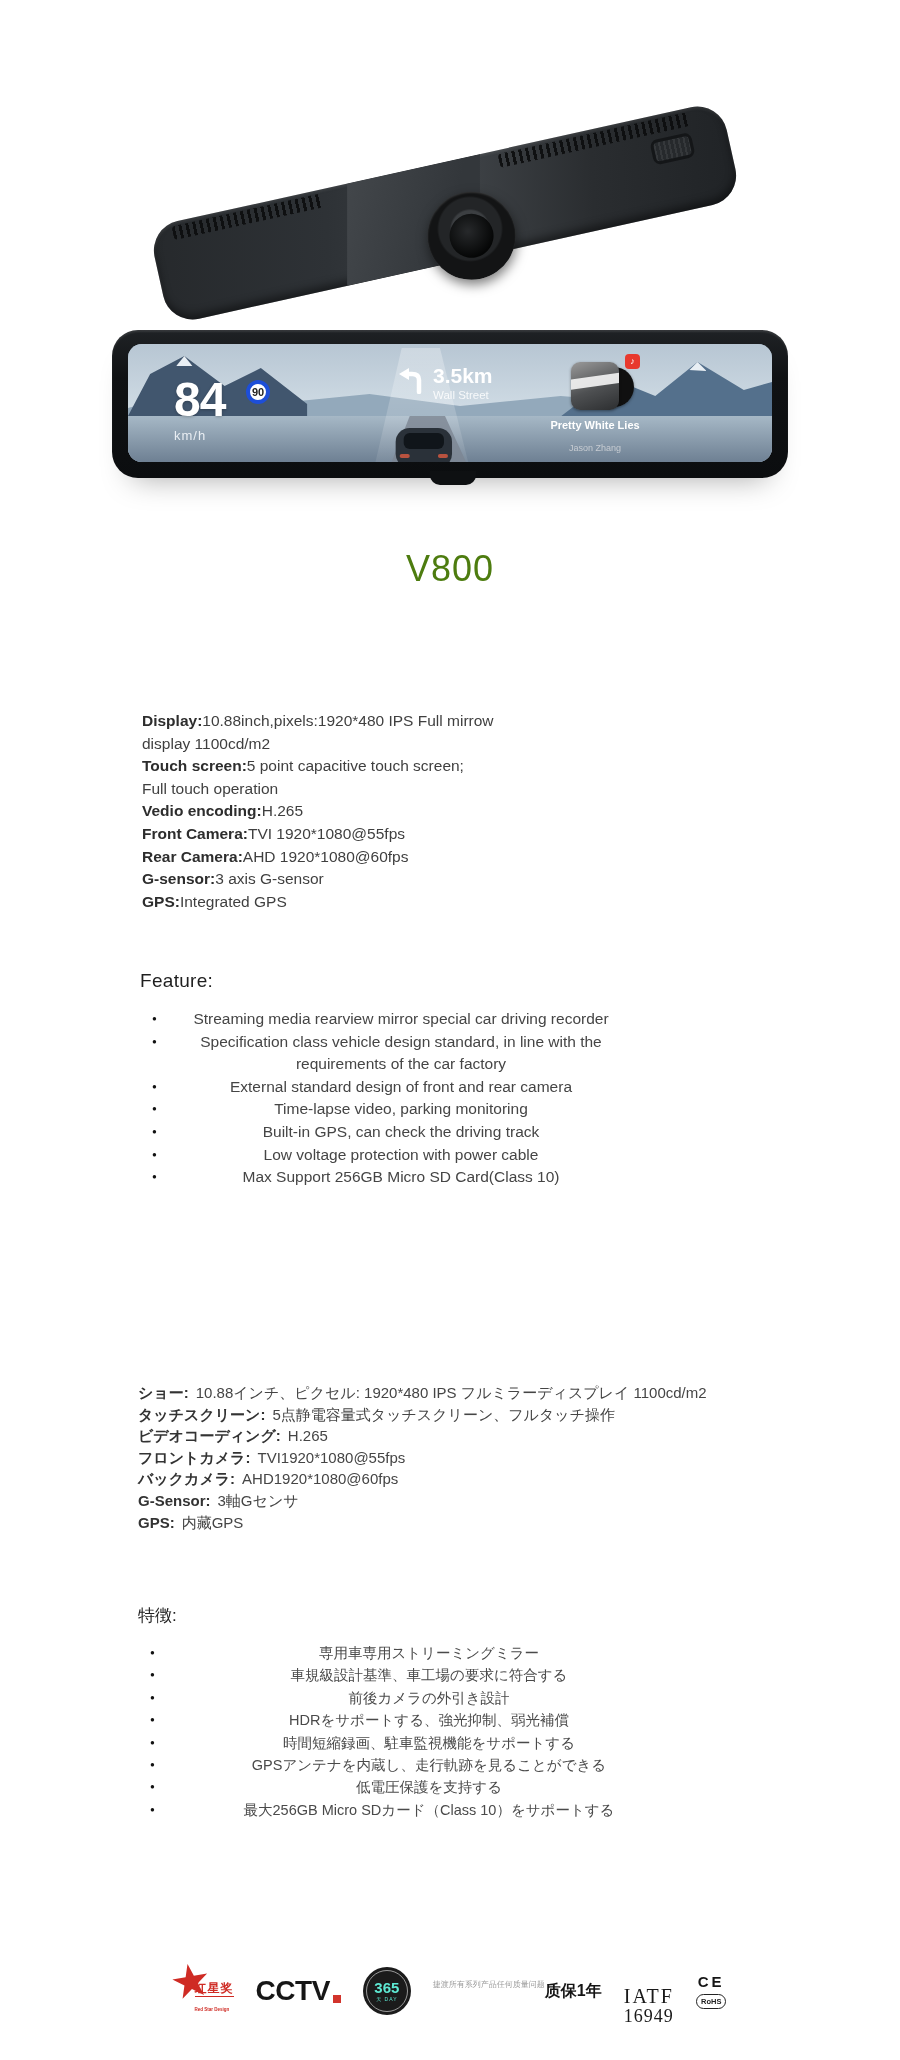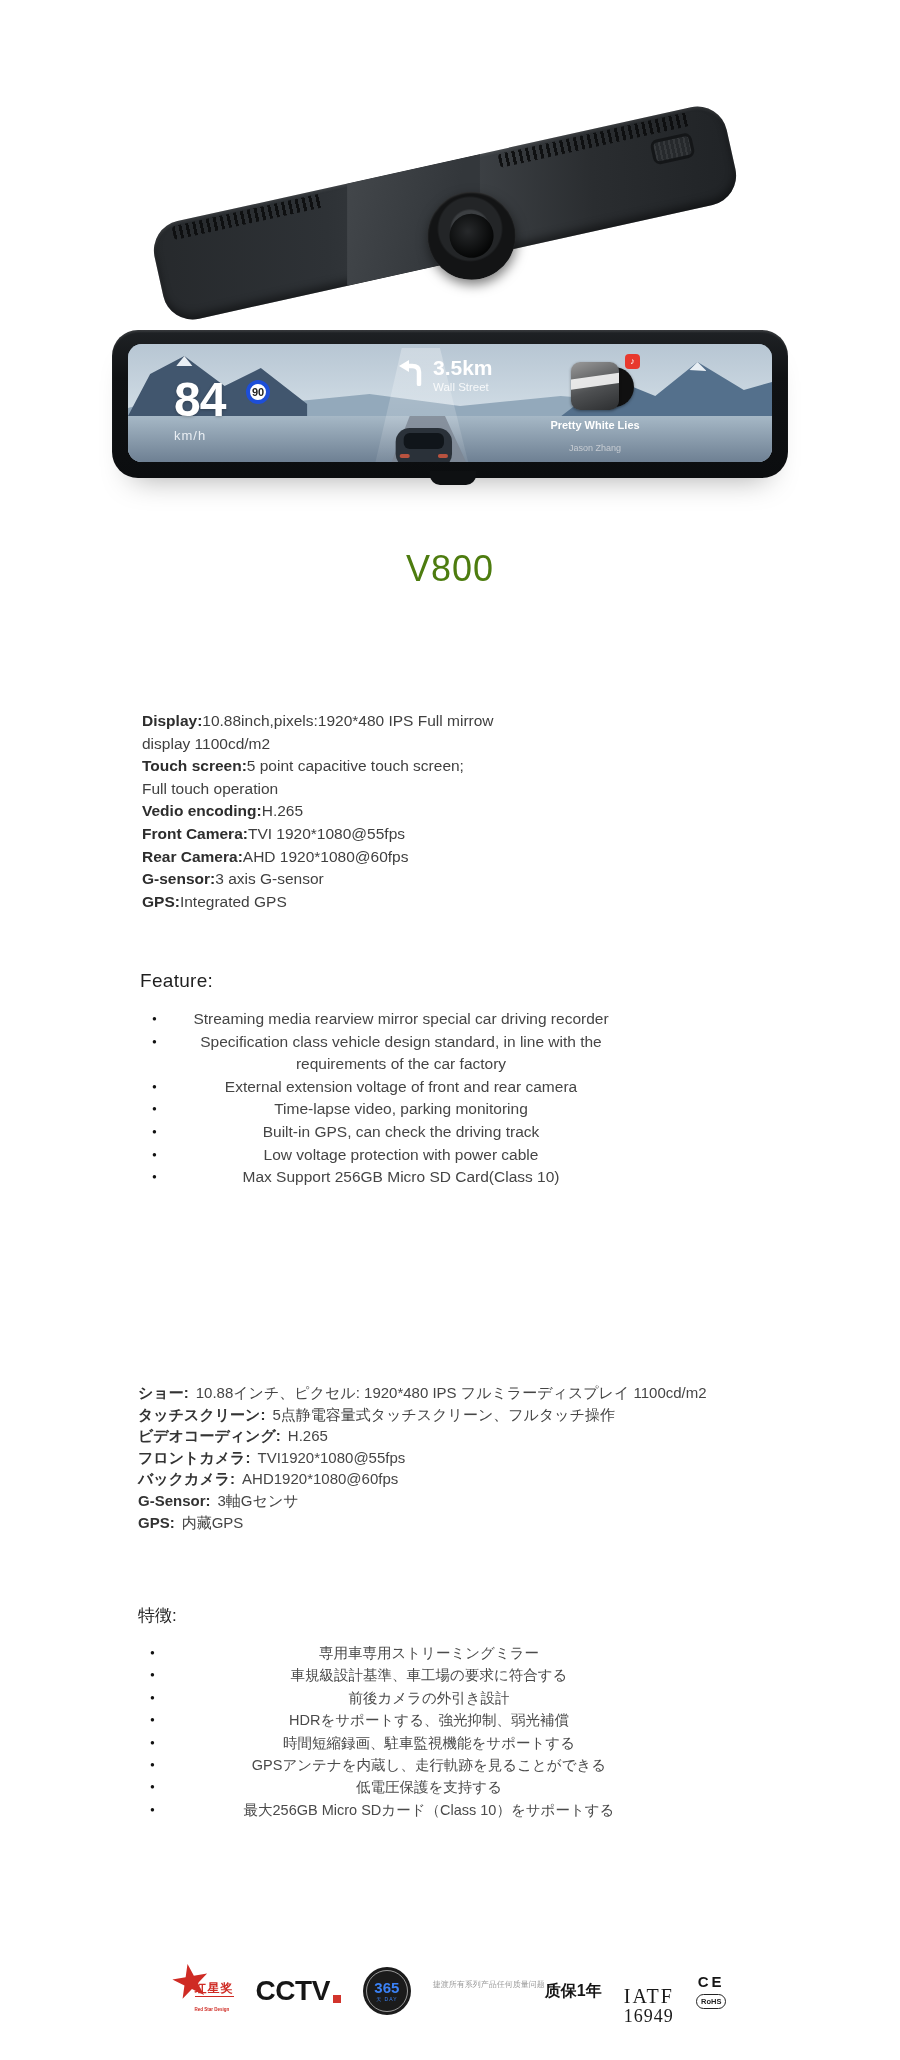--- a/index.html
+++ b/index.html
@@ -70,21 +70,21 @@
 
   .speed { position:absolute; left:46px; top:32px; color:#fff; line-height:1; }
   .speed-value { font-size:48px; font-weight:600; letter-spacing:-1px; text-shadow:0 1px 3px rgba(0,0,0,.25); }
   .speed-unit  { font-size:13px; font-weight:400; color:#e9eef3; margin-top:5px; letter-spacing:1px; }
   .speed-limit {
     position:absolute; left:118px; top:36px; width:24px; height:24px; border-radius:50%;
     background:#fff; border:4px solid #1d4ed8; color:#222; font-size:11px; font-weight:700;
     display:flex; align-items:center; justify-content:center; line-height:1;
   }
 
-  .nav { position:absolute; left:268px; top:12px; display:flex; gap:9px; color:#fff; }
+  .nav { position:absolute; left:268px; top:20px; display:flex; gap:9px; color:#fff; }
   .nav svg { margin-top:2px; }
   .nav-distance { font-size:21px; font-weight:600; line-height:1.1; }
   .nav-street   { font-size:11.5px; font-weight:400; color:rgba(255,255,255,.85); margin-top:2px; }
 
   .music { position:absolute; left:408px; top:18px; width:118px; text-align:center; color:#fff; }
   .album-wrap { position:relative; width:48px; height:48px; margin:0 auto; }
   .vinyl {
     position:absolute; right:-15px; top:5px; width:40px; height:40px; border-radius:50%;
     background:radial-gradient(circle, #4a4a4a 0 16%, #101010 18% 100%);
     box-shadow:0 1px 3px rgba(0,0,0,.4);
@@ -145,21 +145,21 @@
   }
   .logo-redstar { position:relative; width:60px; height:50px; }
   .rs-star { position:absolute; left:-4px; top:-8px; font-size:46px; color:#cf2b24;
     transform:rotate(-10deg); line-height:1; }
   .rs-text { position:absolute; right:0; top:12px; text-align:left; color:#cf2b24; }
   .rs-cn { font-size:12px; font-weight:800; letter-spacing:1px; border-bottom:1.5px solid #cf2b24; padding-bottom:1px; }
   .rs-en { font-size:4.5px; font-weight:700; margin-top:1px; }
   .logo-cctv { font-size:28px; font-weight:800; color:#161616; letter-spacing:-.5px; display:flex; align-items:flex-end; }
   .cctv-dot { width:8px; height:8px; background:#d2342c; display:inline-block; margin:0 0 4px 3px; }
   .badge365 { position:relative; width:48px; height:48px; border-radius:50%; background:#1b1b1b;
-    color:#3b82f6; display:flex; flex-direction:column; align-items:center; justify-content:center; }
+    color:#5eead4; display:flex; flex-direction:column; align-items:center; justify-content:center; }
   .badge365::before { content:""; position:absolute; inset:3px; border:1px solid rgba(255,255,255,.55); border-radius:50%; }
   .b365-num { font-size:15px; font-weight:800; line-height:1; }
   .b365-day { font-size:5px; letter-spacing:1px; margin-top:1px; }
   .warranty { display:flex; flex-direction:row; line-height:1.3; }
   .w-small { font-size:8px; color:#9a9a9a; }
   .w-bold  { font-size:16px; font-weight:800; color:#141414; margin-top:1px; }
   .iatf { font-family:"Liberation Serif", serif; color:#1a1a1a; line-height:1.05; }
   .i1 { font-size:20px; letter-spacing:2px;margin-top:30px; }
   .i2 { font-size:18px; letter-spacing:1px; }
   .ce-rohs { display:flex; flex-direction:column; align-items:center; gap:4px; }
@@ -263,21 +263,21 @@
     <p class="spec-line"><b>G-sensor:</b><span>3 axis G-sensor</span></p>
     <p class="spec-line"><b>GPS:</b><span>Integrated GPS</span></p>
   </div>
 
   <div class="feature-en">
     <h2>Feature:</h2>
     <ul class="bullets">
       <li>Streaming media rearview mirror special car driving recorder</li>
       <li>Specification class vehicle design standard, in line with the
 requirements of the car factory</li>
-      <li>External extension voltage of front and rear camera</li>
+      <li>External standard design of front and rear camera</li>
       <li>Time-lapse video, parking monitoring</li>
       <li>Built-in GPS, can check the driving track</li>
       <li>Low voltage protection with power cable</li>
       <li>Max Support 256GB Micro SD Card(Class 10)</li>
     </ul>
   </div>
 
   <div class="specs-jp">
     <p class="spec-line"><b>ショー:</b><span>10.88インチ、ピクセル: 1920*480 IPS フルミラーディスプレイ 1100cd/m2</span></p>
     <p class="spec-line"><b>タッチスクリーン:</b><span>5点静電容量式タッチスクリーン、フルタッチ操作</span></p>

